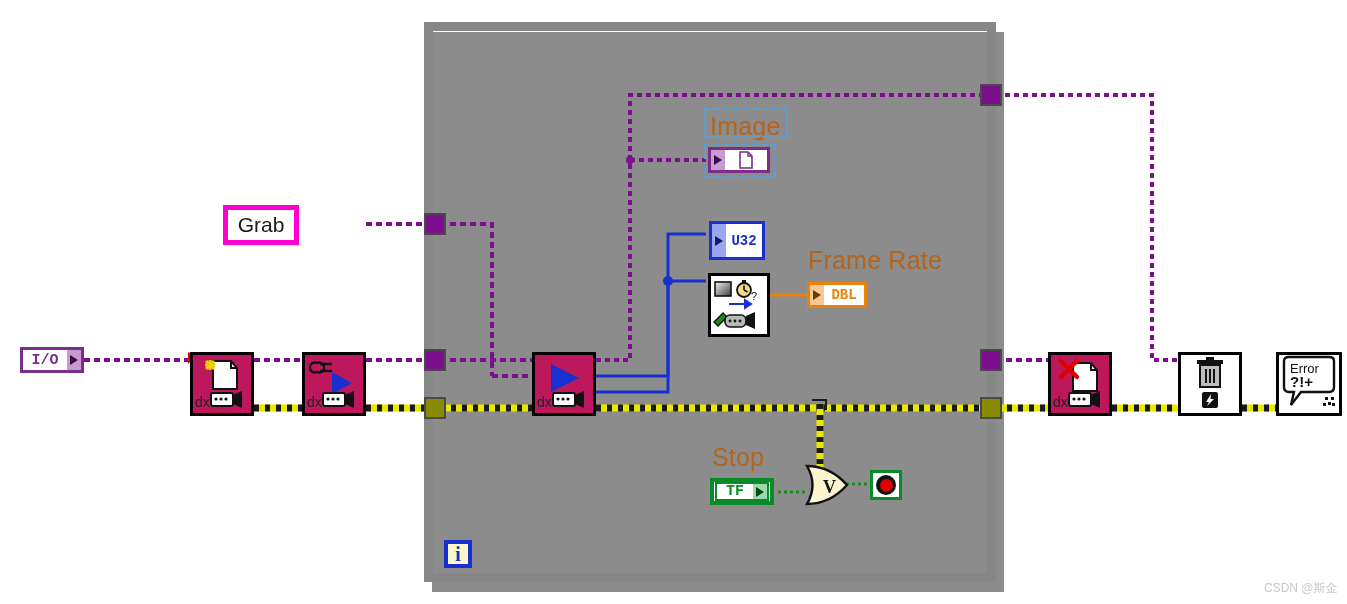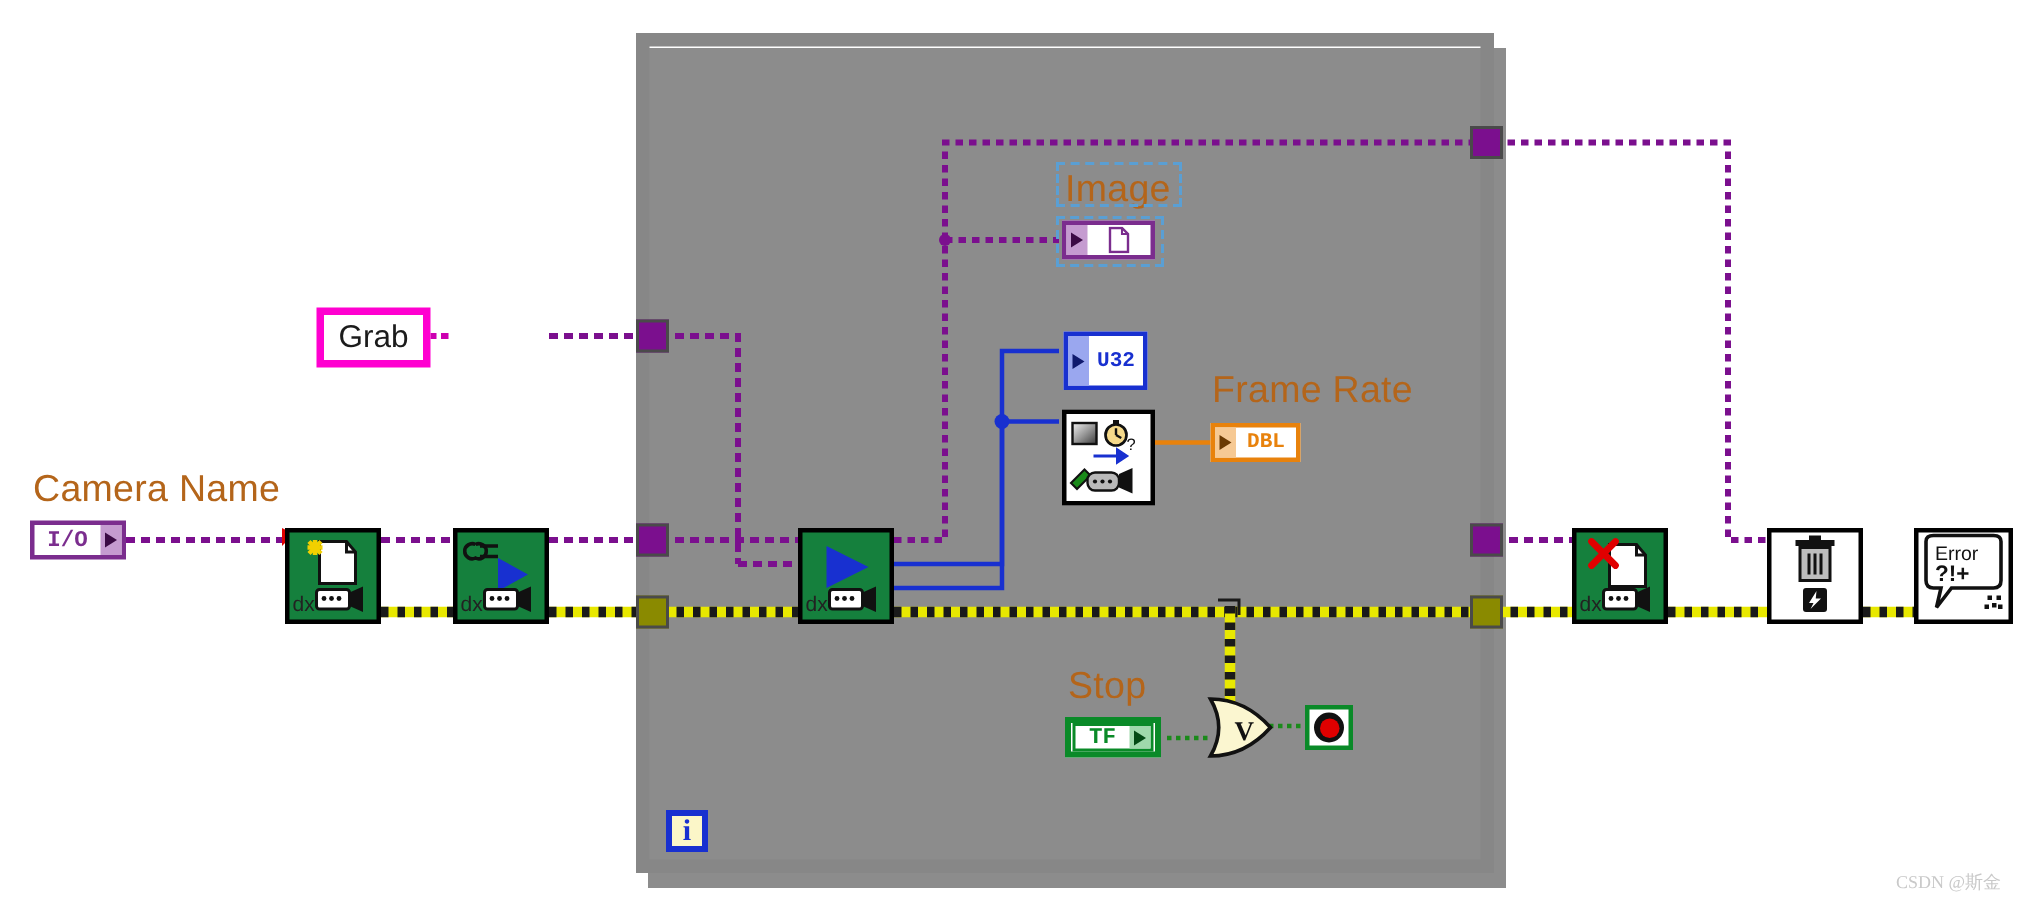--- a/index.html
+++ b/index.html
@@ -155,21 +155,21 @@
     justify-content: center;
     font-size: 21px;
     color: #1b1b1b;
     font-family: "Liberation Sans", sans-serif;
   }
 
   
   .vi-node {
     position: absolute;
     border: 3px solid #000000;
-    background: #15803d;
+    background: #be185d;
     box-sizing: border-box;
     overflow: hidden;
   }
   .vi-node.white { background: #ffffff; }
 
   
   .iter-term {
     position: absolute;
     border: 4px solid #1830d0;
     background: #fbf6c8;
@@ -304,21 +304,20 @@
   </svg>
 
   <div class="tunnel tunnel-io" style="left:424px; top:213px; width:22px; height:22px;"></div>
   <div class="tunnel tunnel-io" style="left:424px; top:349px; width:22px; height:22px;"></div>
   <div class="tunnel tunnel-err" style="left:424px; top:397px; width:22px; height:22px;"></div>
 
   <div class="tunnel tunnel-io" style="left:980px; top:84px; width:22px; height:22px;"></div>
   <div class="tunnel tunnel-io" style="left:980px; top:349px; width:22px; height:22px;"></div>
   <div class="tunnel tunnel-err" style="left:980px; top:397px; width:22px; height:22px;"></div>
 
-  <div class="lv-label" style="left:22px; top:312px;">Camera Name</div>
   <div class="lv-label" style="left:710px; top:112px;">Image</div>
   <div class="lv-label" style="left:808px; top:246px;">Frame Rate</div>
   <div class="lv-label" style="left:712px; top:443px;">Stop</div>
 
   <div class="sel-dash" style="left:704px; top:108px; width:84px; height:30px;"></div>
   <div class="sel-dash" style="left:704px; top:144px; width:72px; height:34px;"></div>
 
   <div class="term term-io" style="left:20px; top:347px;">
     <div class="term-inner">
       <span class="term-text">I/O</span>
@@ -362,21 +361,21 @@
 
   <div class="term term-tf" style="left:710px; top:478px;">
     <div class="term-inner">
       <span class="term-text">TF</span>
       <span class="term-arrow">
           <span class="tri"></span>
         </span>
     </div>
   </div>
 
-  <div class="const-str" style="left:211px; top:205px; width:76px; height:40px;">Grab</div>
+  <div class="const-str" style="left:223px; top:205px; width:76px; height:40px;">Grab</div>
 
 
   <div class="vi-node" style="left:190px; top:352px; width:64px; height:64px;">
     <svg width="58" height="58" viewBox="0 0 58 58" style="position:absolute; left:0; top:0;">
 
       <path d="M20,6 L38,6 L44,13 L44,34 L20,34 Z" fill="#ffffff" stroke="#111" stroke-width="2"></path>
       <path d="M38,6 L38,13 L44,13" fill="none" stroke="#111" stroke-width="2"></path>
 
       <g stroke="#f2d000" stroke-width="3" fill="none">
         <line x1="17" y1="15" x2="17" y2="5"></line>
@@ -513,15 +512,15 @@
       <g fill="#111">
         <rect x="46" y="42" width="3" height="3"></rect>
         <rect x="52" y="42" width="3" height="3"></rect>
         <rect x="49" y="47" width="3" height="3"></rect>
         <rect x="44" y="48" width="3" height="3"></rect>
         <rect x="53" y="48" width="3" height="3"></rect>
       </g>
     </svg>
   </div>
 
-  <div class="watermark" style="left:1264px; top:580px;font-family:Liberation Serif, serif;">CSDN @斯金</div>
+  <div class="watermark" style="left:1264px; top:580px;">CSDN @斯金</div>
 
 </div>
 
 </body></html>

